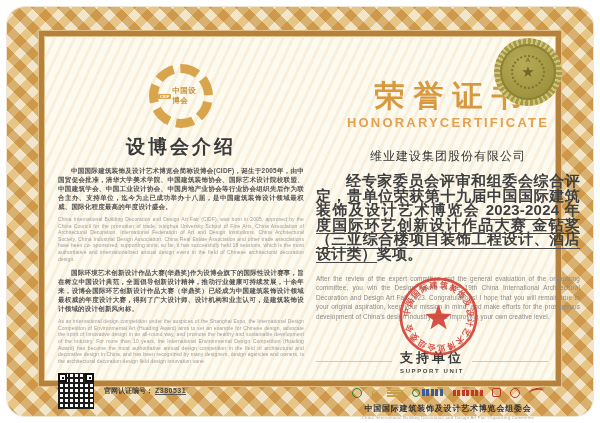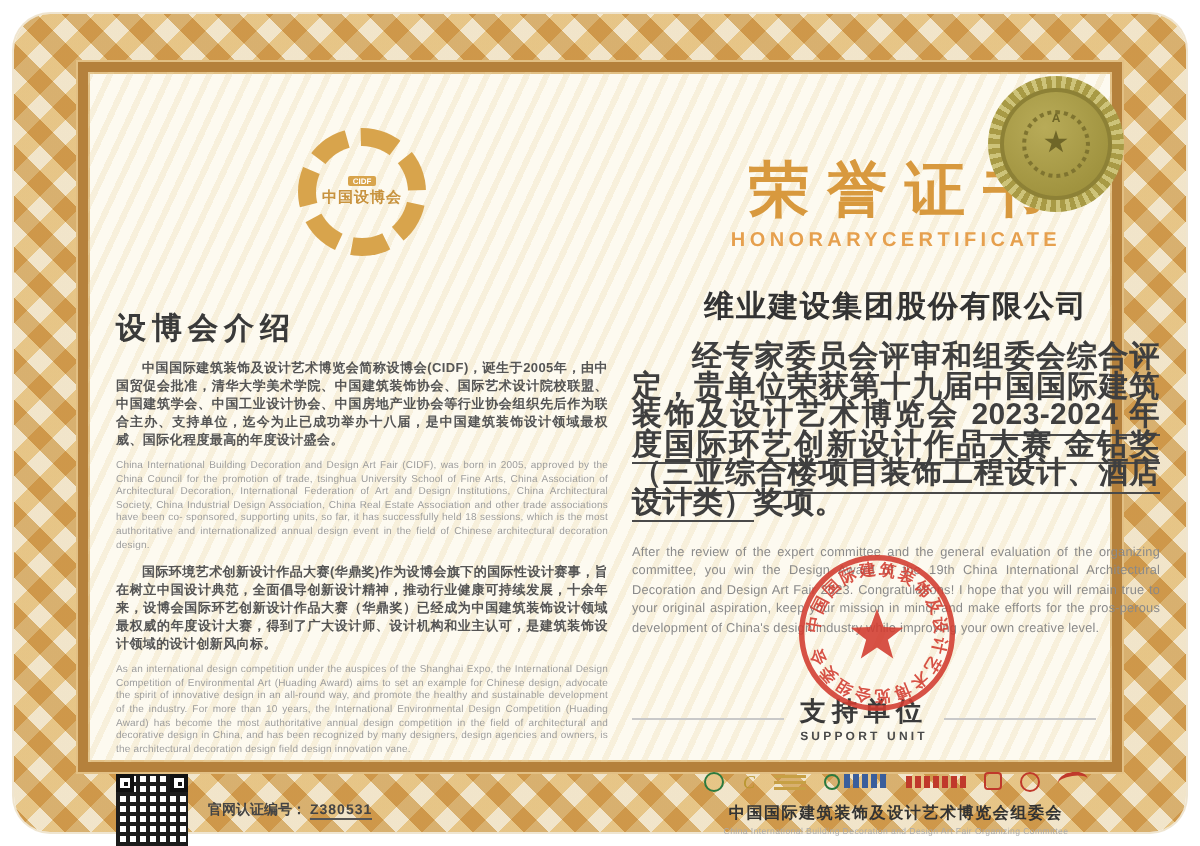--- a/index.html
+++ b/index.html
@@ -46,30 +46,30 @@
     position:absolute;left:0;right:0;top:13px;text-align:center;
     font-size:6px;color:#6f6628;font-weight:bold;
   }
   
   .left-col{position:absolute;left:58px;top:64px;width:246px;z-index:3;}
   .emblem{
     width:64px;height:64px;margin:0 auto;border-radius:50%;
     border:9px dashed #d8a44c;box-sizing:border-box;position:relative;
   }
   .emblem-center{
-    position:absolute;inset:0;display:flex;flex-direction:column;
+    position:absolute;inset:0;display:flex;flex-direction:row;
     align-items:center;justify-content:center;gap:1px;
   }
   .emblem-abbr{
     font-size:4px;font-weight:bold;color:#fff;background:#d8a44c;
     padding:0 2px;border-radius:1px;line-height:5px;
   }
   .emblem-name{font-size:7.5px;font-weight:bold;color:#c8933f;letter-spacing:.5px;}
   .sec-heading{
-    margin:27px 0 0 0;font-size:15px;font-weight:bold;
+    margin:6px 0 0 0;text-align:center;font-size:19px;font-weight:bold;
     color:#3a3a3a;letter-spacing:3px;font-family:"Liberation Serif",serif;
   }
   .cn-para{
     margin:6px 0 0 0;font-size:6.5px;line-height:9px;color:#555;
     text-align:justify;text-indent:2em;font-weight:600;letter-spacing:.2px;
   }
   .en-para{
     margin:5px 0 0 0;font-size:5px;line-height:6.6px;color:#9d9d9d;
     text-align:justify;letter-spacing:.1px;
   }
@@ -86,24 +86,24 @@
   .qr-label{font-size:7px;color:#444;font-weight:600;}
   .qr-num{border-bottom:1px solid #555;margin-left:2px;letter-spacing:.5px;}
   
   .right-col{position:absolute;left:316px;top:80px;width:264px;z-index:3;}
   .title-cn{
     text-align:center;font-size:30px;font-weight:bold;color:#d8993e;
     letter-spacing:9px;font-family:"Liberation Serif",serif;line-height:32px;
     text-indent:9px;
   }
   .title-en{
-    text-align:center;font-size:10px;font-weight:bold;color:#e6a04e;
+    text-align:center;font-size:13px;font-weight:bold;color:#e6a04e;
     letter-spacing:2.2px;margin-top:3px;
   }
-  .recipient{margin-top:18px;text-align:center;font-size:15px;color:#333;font-weight:700;letter-spacing:1px;}
+  .recipient{margin-top:18px;text-align:center;font-size:12px;color:#333;font-weight:400;letter-spacing:1px;}
   .body-cn{
     margin:9px 0 0 0;font-size:15px;line-height:14.5px;color:#3f3f3f;
     text-align:justify;text-indent:2em;letter-spacing:.2px;font-weight:600;
   }
   .ul{border-bottom:1px solid #4a4a4a;padding-bottom:.5px;}
   .body-en{
     margin:13px 0 0 0;font-size:6.4px;line-height:9.4px;color:#8a8a8a;
     text-align:justify;letter-spacing:.1px;
   }
   .support{margin-top:28px;display:flex;align-items:center;gap:8px;}

